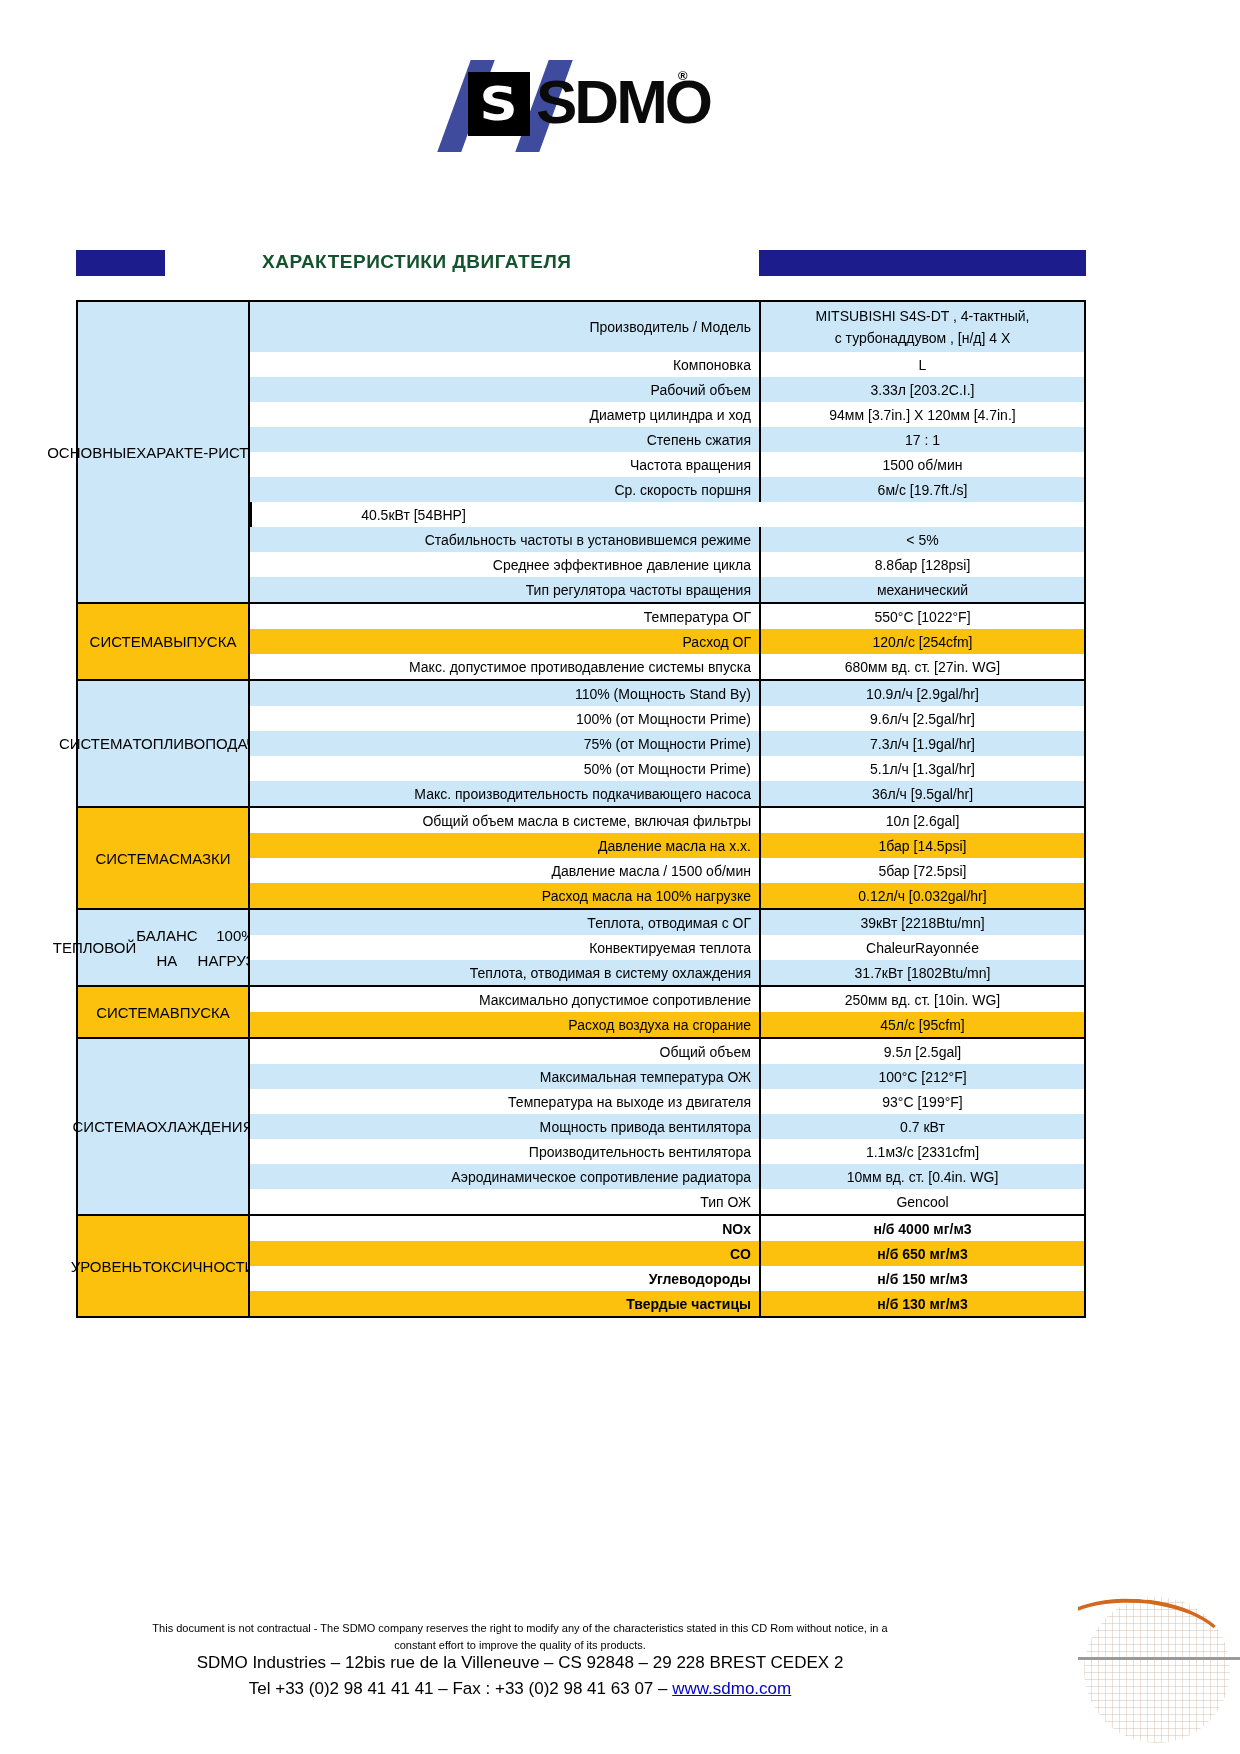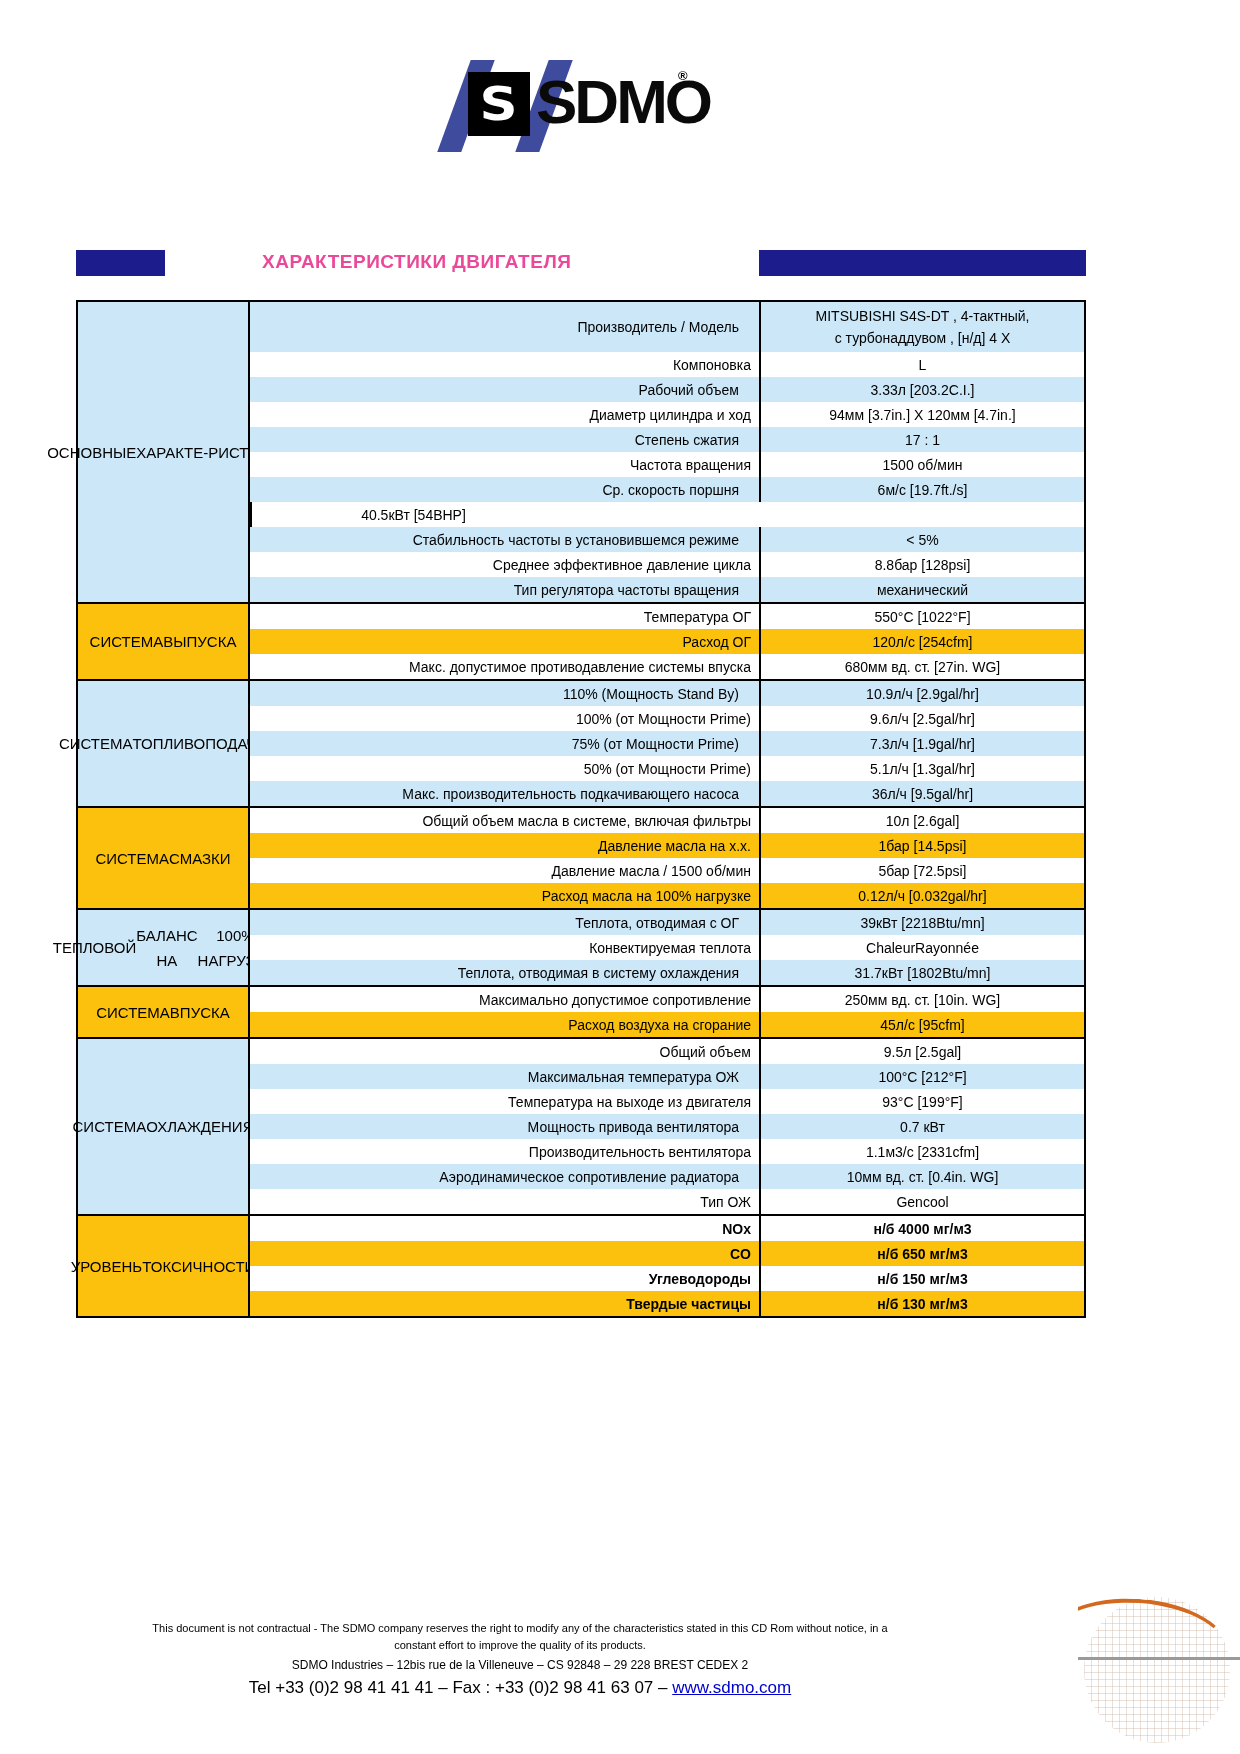--- a/index.html
+++ b/index.html
@@ -16,45 +16,45 @@
   .logo .emblem{position:absolute;left:28px;top:12px;width:62px;height:64px;background:#000;z-index:2;
     display:flex;align-items:center;justify-content:center;}
   .logo .emblem span{color:#fff;font-weight:bold;font-size:46px;transform:scaleX(1.15);font-family:"DejaVu Sans",sans-serif;}
   .logo .logo-text{position:absolute;left:96px;top:6px;z-index:3;font-size:62px;font-weight:800;letter-spacing:-3px;color:#0a0a0a;}
   .logo .logo-reg{position:absolute;left:238px;top:8px;z-index:3;font-size:13px;font-weight:bold;}
   
   .title-band{position:absolute;left:0;top:248px;width:1240px;height:30px;}
   .title-band .bar{position:absolute;top:2px;height:26px;background:#1c1c8c;}
   .title-band .bar-left{left:76px;width:89px;}
   .title-band .bar-right{left:759px;width:327px;}
-  .page-title{position:absolute;left:262px;top:3px;font-size:19px;font-weight:bold;color:#ec4899;letter-spacing:.5px;}
+  .page-title{position:absolute;left:262px;top:3px;font-size:19px;font-weight:bold;color:#14532d;letter-spacing:.5px;}
   
   .spec-table{position:absolute;left:76px;top:300px;width:1010px;border:2px solid #000;box-sizing:border-box;background:#fff;}
   .section{display:flex;border-top:2px solid #000;}
   .section:first-child{border-top:none;}
   .label-cell{flex:0 0 172px;width:172px;border-right:2px solid #000;box-sizing:border-box;
     display:flex;flex-direction:row;justify-content:center;align-items:center;
     font-size:15px;line-height:25px;text-align:center;}
   .label-blue{background:#cbe7f8;}
   .label-yellow{background:#fcc10d;}
   .rows{flex:1;display:flex;flex-direction:column;min-width:0;}
   .row{display:flex;height:25px;}
   .row.tall{height:50px;}
   .param{flex:1;display:flex;align-items:center;justify-content:flex-end;padding-right:8px;font-size:14px;white-space:nowrap;min-width:0;}
   .value{flex:0 0 325px;border-left:2px solid #000;box-sizing:border-box;
     display:flex;flex-direction:column;align-items:center;justify-content:center;
     font-size:14px;text-align:center;line-height:22px;}
-  .bg-blue{background:#cbe7f8;gap:12px;}
+  .bg-blue{background:#cbe7f8;}
   .bg-yellow{background:#fcc10d;padding-left:16px;}
   .bg-white{background:#ffffff;}
   .row.bold .param,.row.bold .value{font-weight:bold;}
   
   .footer{position:absolute;left:0;top:1620px;width:1040px;text-align:center;}
   .disclaimer{font-size:11px;line-height:1.5;color:#000;}
-  .address{margin-top:5px;font-size:12px;}
+  .address{font-size:17px;}
   .contact{margin-top:6px;font-size:17px;}
   .contact a{color:#0000cc;text-decoration:underline;cursor:pointer;}
   
   .deco{position:absolute;left:1078px;top:1593px;width:162px;height:160px;overflow:hidden;}
   .deco .globe{position:absolute;left:6px;top:4px;width:146px;height:146px;border-radius:50%;
     background:
       repeating-linear-gradient(0deg, rgba(170,130,100,.45) 0 1px, transparent 1px 7px),
       repeating-linear-gradient(90deg, rgba(170,130,100,.45) 0 1px, transparent 1px 7px);
     opacity:.55;}
   .deco .arc{position:absolute;left:-34px;top:6px;width:180px;height:90px;border-radius:50%;

